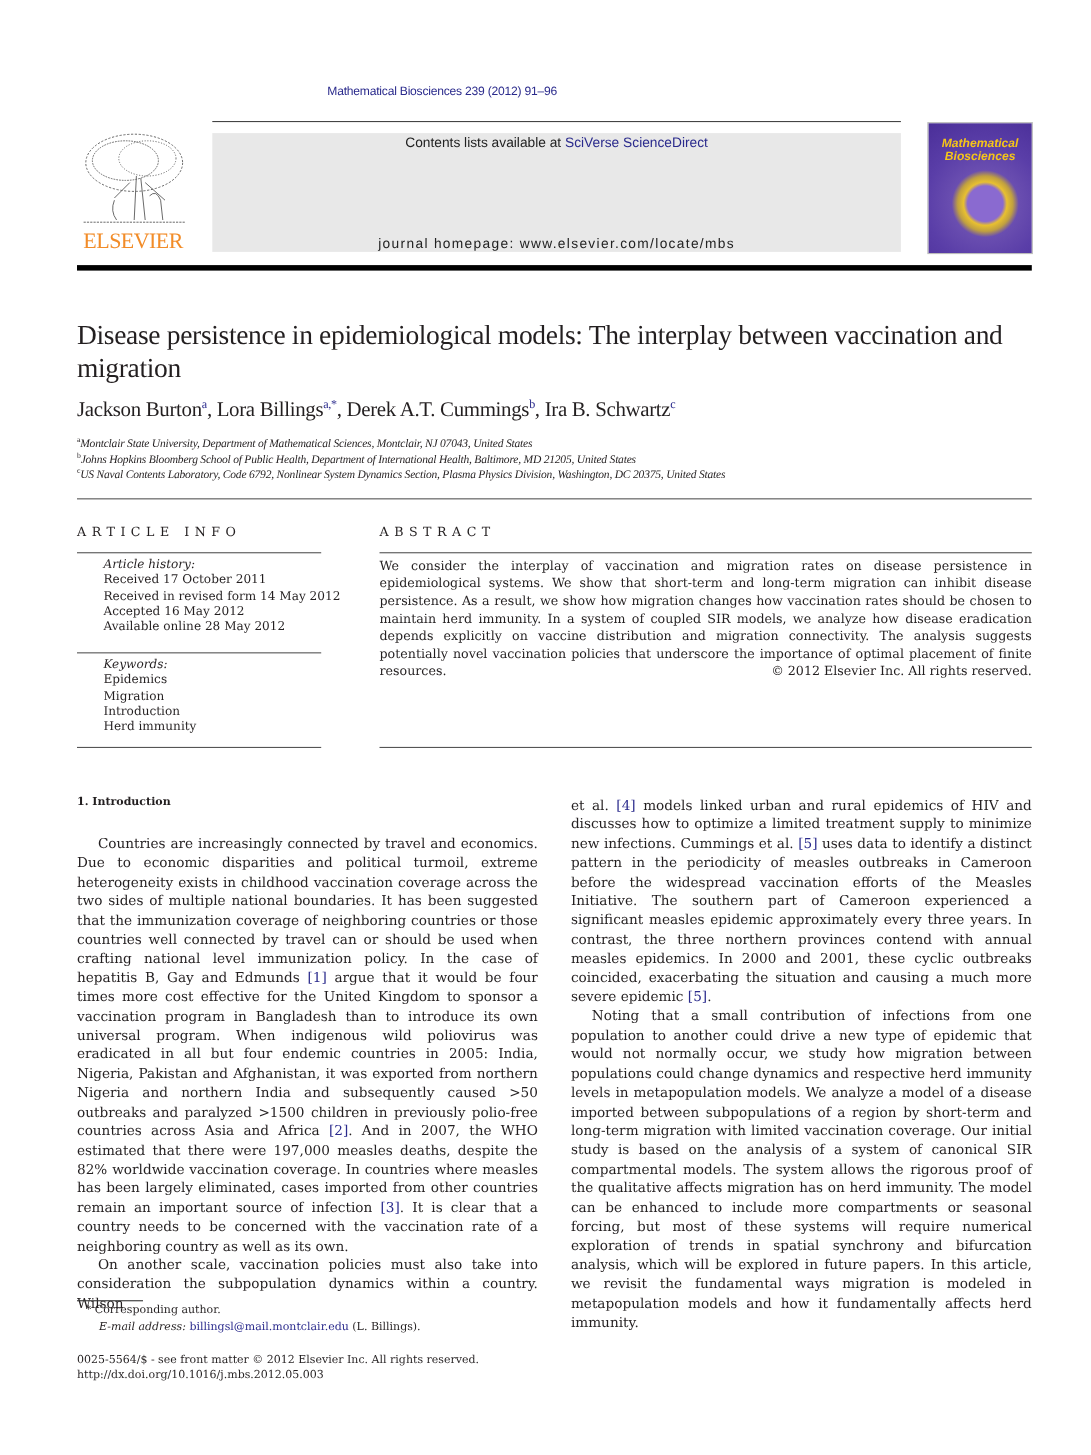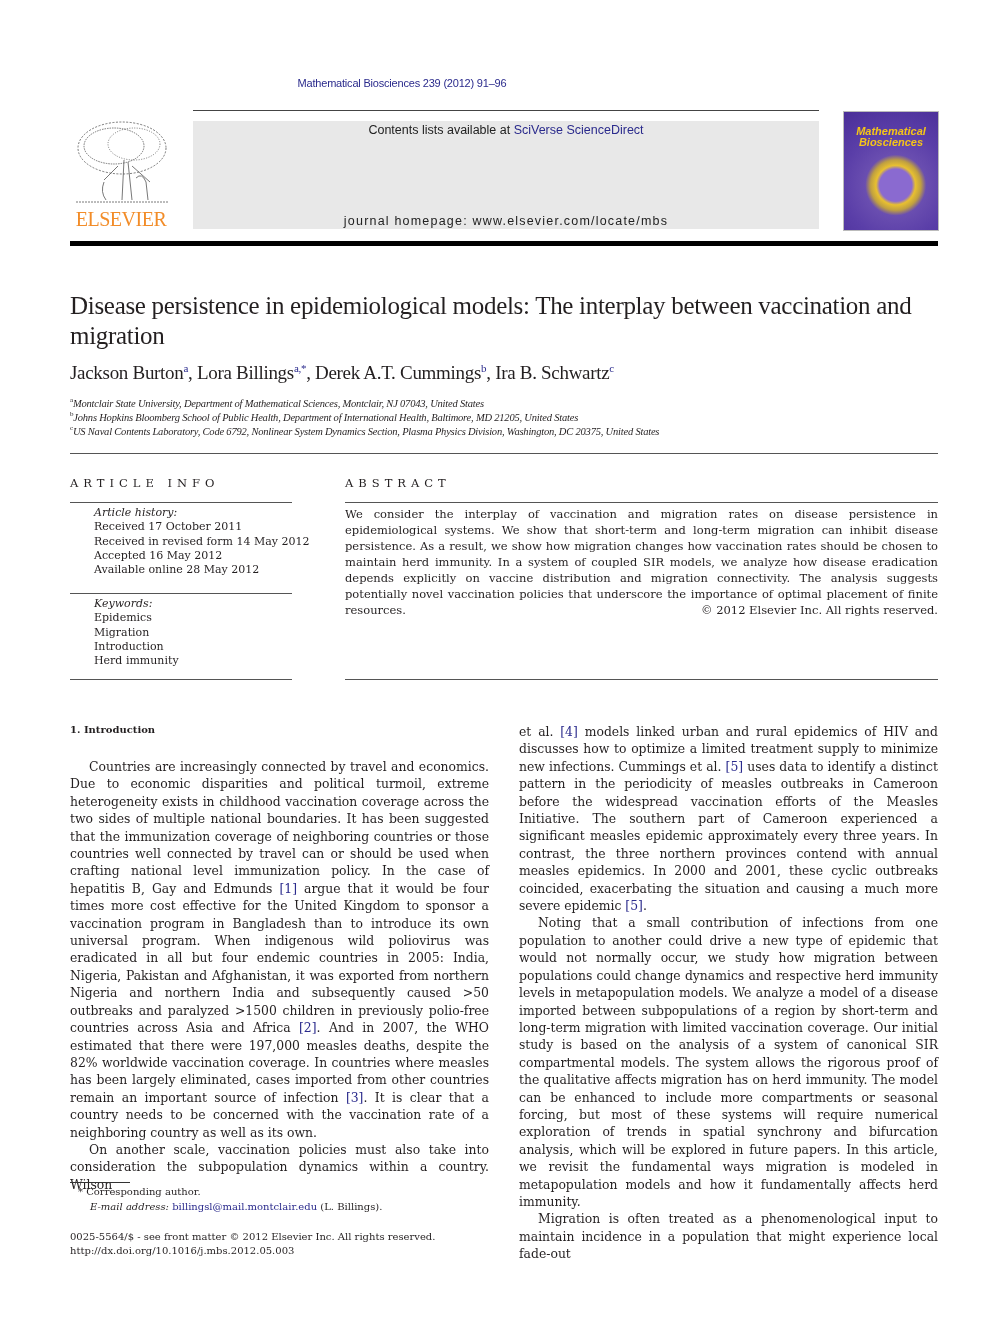--- a/index.html
+++ b/index.html
@@ -137,21 +137,20 @@
 
 <div class="intro-head">1. Introduction</div>
 <div class="col" style="left:70px; top:758px">
   <p><span>Countries are increasingly connected by travel and economics. Due to economic disparities and political turmoil, extreme heterogeneity exists in childhood vaccination coverage across the two sides of multiple national boundaries. It has been suggested that the immunization coverage of neighboring countries or those countries well connected by travel can or should be used when crafting national level immunization policy. In the case of hepatitis B, Gay and Edmunds </span><a class="link">[1]</a><span> argue that it would be four times more cost effective for the United Kingdom to sponsor a vaccination program in Bangladesh than to introduce its own universal program. When indigenous wild poliovirus was eradicated in all but four endemic countries in 2005: India, Nigeria, Pakistan and Afghanistan, it was exported from northern Nigeria and northern India and subsequently caused &gt;50 outbreaks and paralyzed &gt;1500 children in previously polio-free countries across Asia and Africa </span><a class="link">[2]</a><span>. And in 2007, the WHO estimated that there were 197,000 measles deaths, despite the 82% worldwide vaccination coverage. In countries where measles has been largely eliminated, cases imported from other countries remain an important source of infection </span><a class="link">[3]</a><span>. It is clear that a country needs to be concerned with the vaccination rate of a neighboring country as well as its own.</span></p>
   <p>On another scale, vaccination policies must also take into consideration the subpopulation dynamics within a country. Wilson</p>
 </div>
 
 <div class="col" style="left:519px; top:723px">
   <p class="noindent"><span>et al. </span><a class="link">[4]</a><span> models linked urban and rural epidemics of HIV and discusses how to optimize a limited treatment supply to minimize new infections. Cummings et al. </span><a class="link">[5]</a><span> uses data to identify a distinct pattern in the periodicity of measles outbreaks in Cameroon before the widespread vaccination efforts of the Measles Initiative. The southern part of Cameroon experienced a significant measles epidemic approximately every three years. In contrast, the three northern provinces contend with annual measles epidemics. In 2000 and 2001, these cyclic outbreaks coincided, exacerbating the situation and causing a much more severe epidemic </span><a class="link">[5]</a><span>.</span></p>
   <p>Noting that a small contribution of infections from one population to another could drive a new type of epidemic that would not normally occur, we study how migration between populations could change dynamics and respective herd immunity levels in metapopulation models. We analyze a model of a disease imported between subpopulations of a region by short-term and long-term migration with limited vaccination coverage. Our initial study is based on the analysis of a system of canonical SIR compartmental models. The system allows the rigorous proof of the qualitative affects migration has on herd immunity. The model can be enhanced to include more compartments or seasonal forcing, but most of these systems will require numerical exploration of trends in spatial synchrony and bifurcation analysis, which will be explored in future papers. In this article, we revisit the fundamental ways migration is modeled in metapopulation models and how it fundamentally affects herd immunity.</p>
-  <p>Migration is often treated as a phenomenological input to maintain incidence in a population that might experience local fade-out</p>
 </div>
 
 <div class="fn-rule"></div>
 <div class="fn" style="top:1186px; left:78px">* Corresponding author.</div>
 <div class="fn" style="top:1201px; left:90px">
   <span class="lbl">E-mail address: </span><a class="link">billingsl@mail.montclair.edu</a><span> (L. Billings).</span>
 </div>
 <div class="fn" style="top:1231px">0025-5564/$ - see front matter © 2012 Elsevier Inc. All rights reserved.</div>
 <div class="fn link" style="top:1245px">http://dx.doi.org/10.1016/j.mbs.2012.05.003</div>
 

